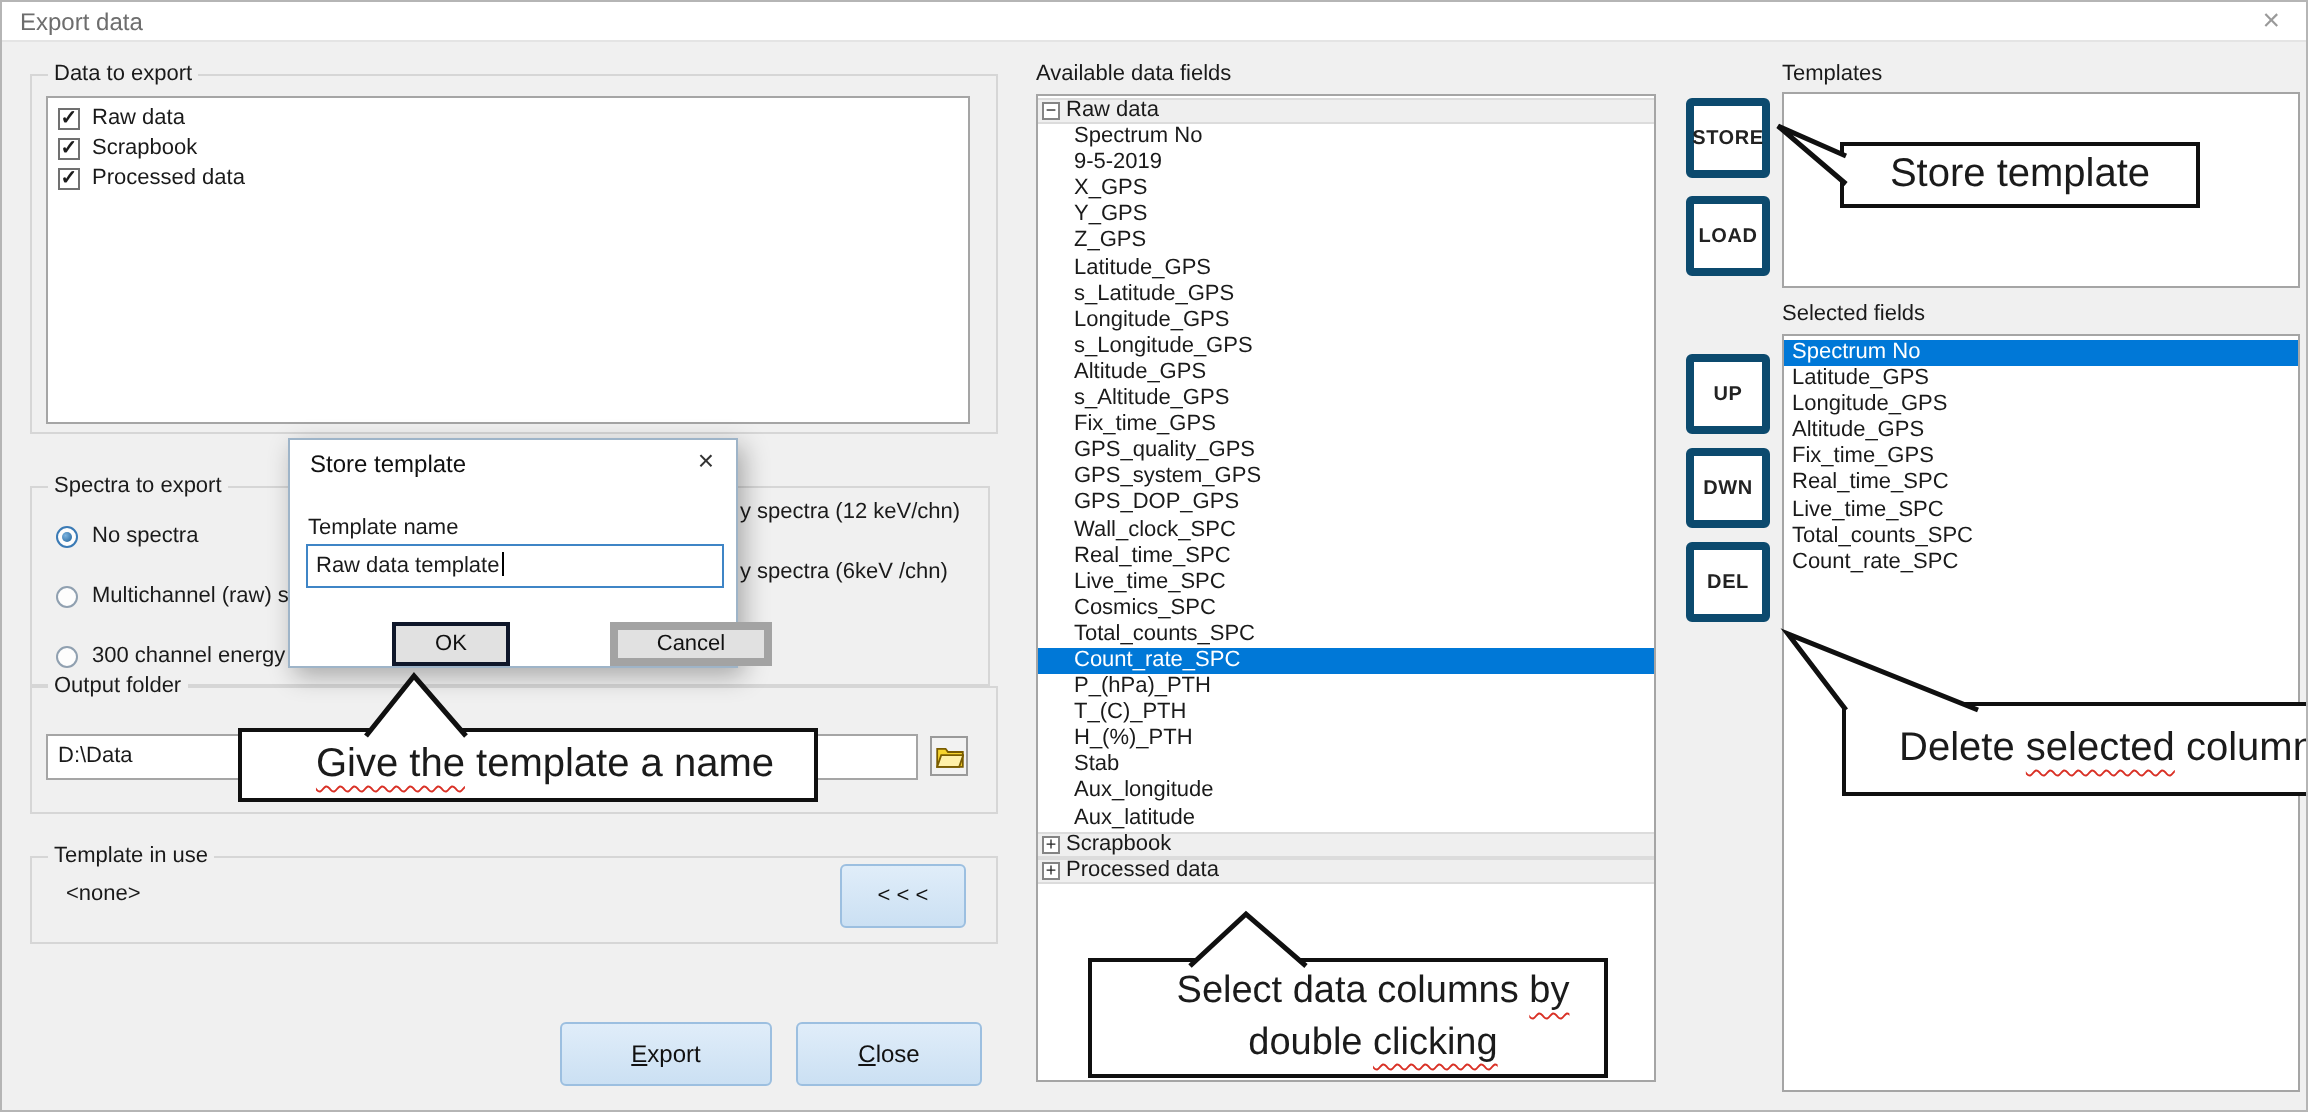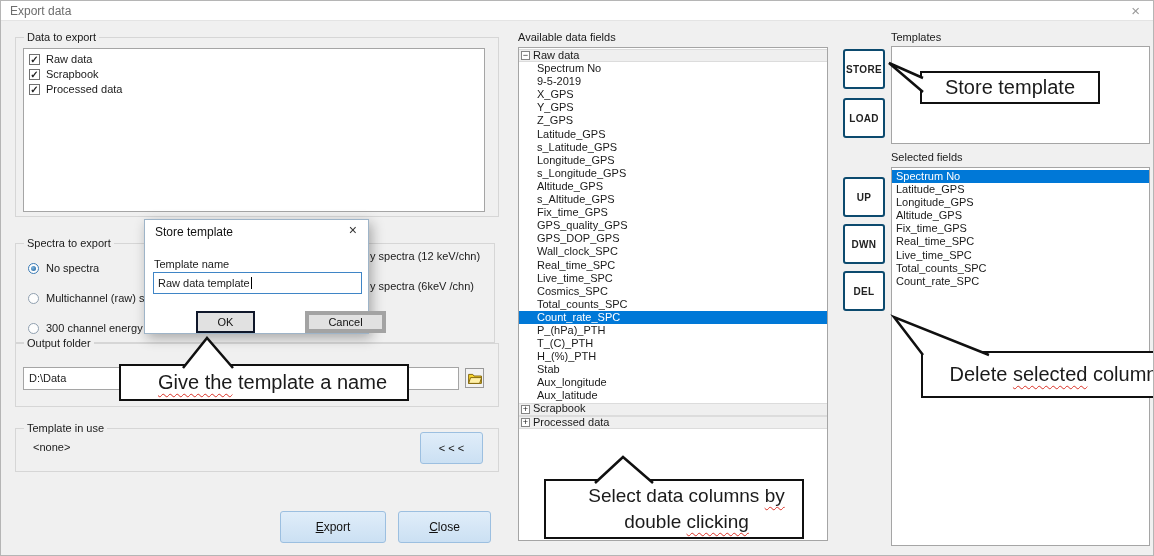--- a/index.html
+++ b/index.html
@@ -35,21 +35,21 @@
   .frag { height:30px; line-height:30px; font-size:11px; white-space:nowrap; }
   
   .trow { height:13.1px; font-size:11px; line-height:13.2px; white-space:nowrap; overflow:hidden; }
   .thead { background:#efefef; border-top:1px solid #dcdcdc; border-bottom:1px solid #dcdcdc; display:flex; align-items:center; }
   .tbox { display:inline-block; width:9px; height:9px; border:1px solid #848484; background:#fff; font-size:9px; line-height:7px;
           text-align:center; margin:0 3px 0 2px; color:#222; flex:none; }
   .titem { padding-left:18px; }
   .sf-item { height:13.1px; font-size:11px; line-height:13.2px; padding-left:4px; white-space:nowrap; }
   .sel { background:var(--sel,#0078d7); color:#fff; }
   
-  .sbtn { position:absolute; left:842px; width:42px; height:40px; background:#fff; border:2px solid #0c4a6e; border-radius:3px;
+  .sbtn { position:absolute; left:842px; width:42px; height:40px; background:#fff; border:4px solid #0c4a6e; border-radius:3px;
           font-size:10px; font-weight:600; color:#222; letter-spacing:.3px; display:flex; align-items:center; justify-content:center; }
   
   .dialog { position:absolute; left:143px; top:218px; width:225px; height:115px; background:#fff;
             border:1px solid #9eb4c8; box-shadow:3px 4px 12px rgba(0,0,0,.3); z-index:20; }
   .dlg-title { position:absolute; left:10px; top:5px; font-size:12px; color:#111; }
   .dlg-x { position:absolute; right:11px; top:2px; font-size:14px; color:#333; }
   .dlg-label { position:absolute; left:9px; top:38px; font-size:11px; }
   .dlg-input { position:absolute; left:8px; top:52px; width:209px; height:22px; border:1px solid #3f85c6; background:#fff;
                font-size:11px; line-height:20px; padding-left:4px; white-space:nowrap; }
   .caret { display:inline-block; width:1px; height:12px; background:#000; vertical-align:-2px; margin-left:1px; }
@@ -161,20 +161,21 @@
       <div class="trow titem">Y_GPS</div>
       <div class="trow titem">Z_GPS</div>
       <div class="trow titem">Latitude_GPS</div>
       <div class="trow titem">s_Latitude_GPS</div>
       <div class="trow titem">Longitude_GPS</div>
       <div class="trow titem">s_Longitude_GPS</div>
       <div class="trow titem">Altitude_GPS</div>
       <div class="trow titem">s_Altitude_GPS</div>
       <div class="trow titem">Fix_time_GPS</div>
       <div class="trow titem">GPS_quality_GPS</div>
+      <div class="trow titem">GPS_system_GPS</div>
       <div class="trow titem">GPS_DOP_GPS</div>
       <div class="trow titem">Wall_clock_SPC</div>
       <div class="trow titem">Real_time_SPC</div>
       <div class="trow titem">Live_time_SPC</div>
       <div class="trow titem">Cosmics_SPC</div>
       <div class="trow titem">Total_counts_SPC</div>
       <div class="trow titem sel">Count_rate_SPC</div>
       <div class="trow titem">P_(hPa)_PTH</div>
       <div class="trow titem">T_(C)_PTH</div>
       <div class="trow titem">H_(%)_PTH</div>

